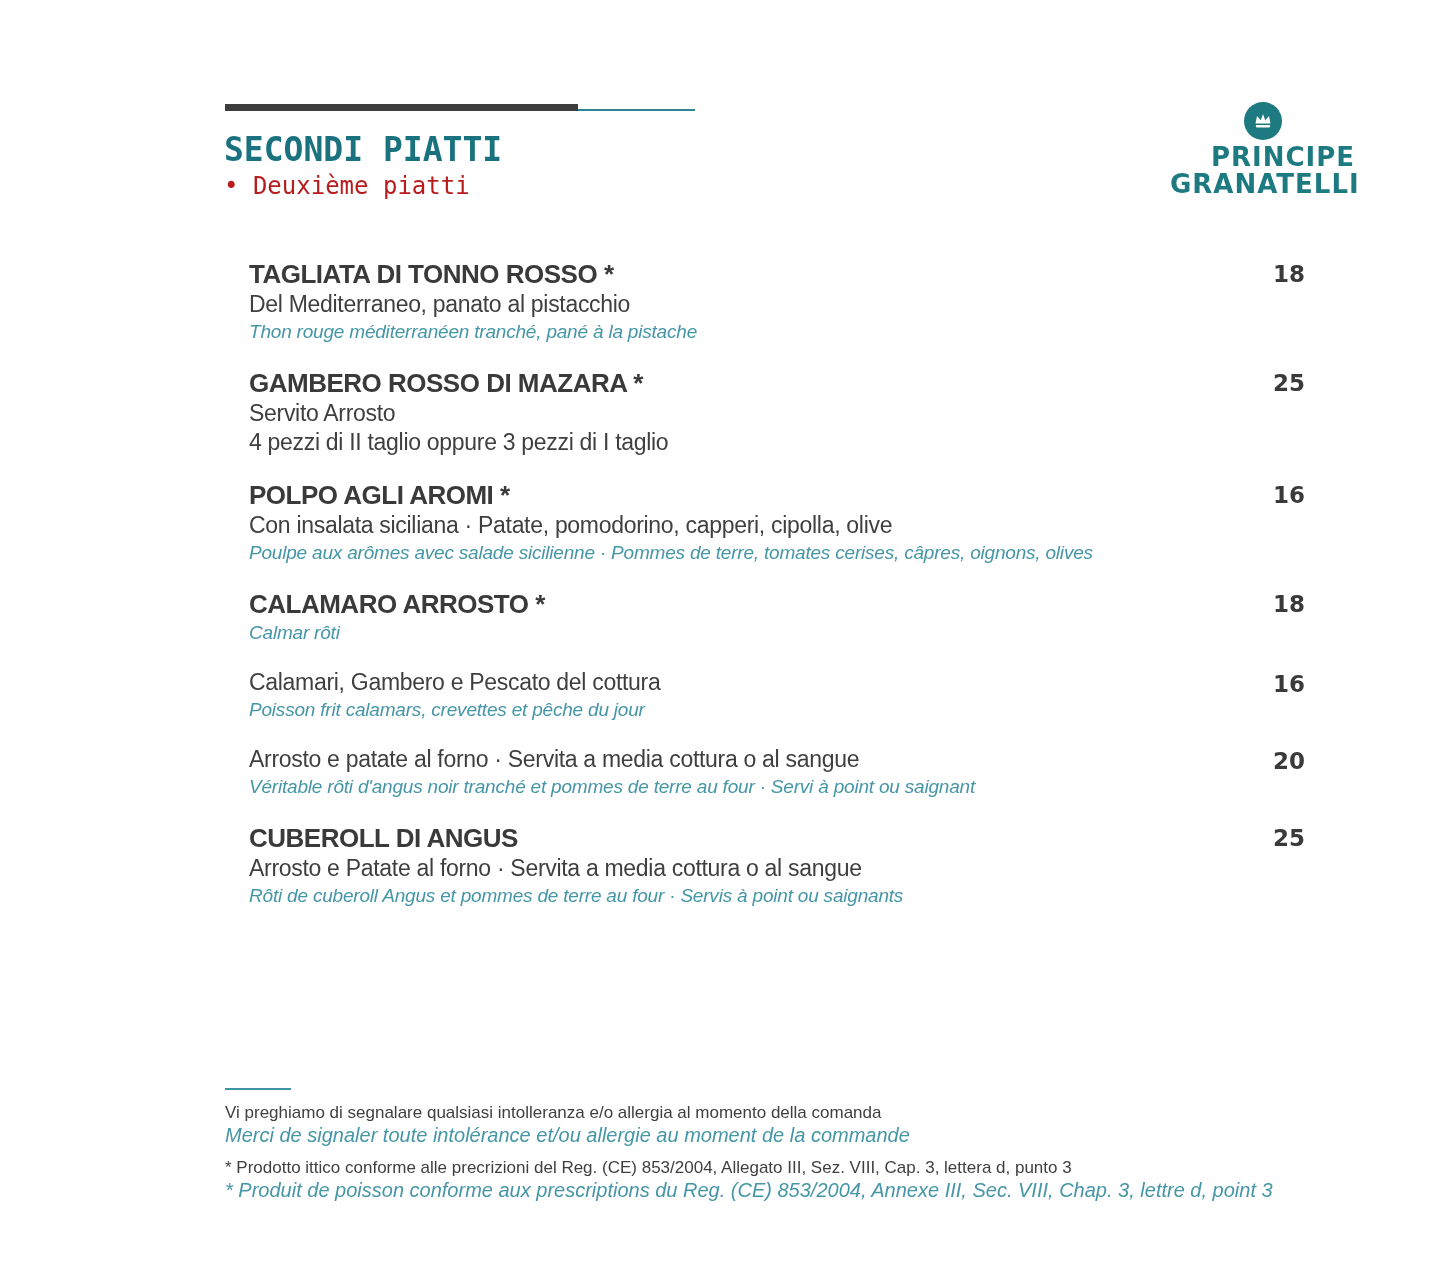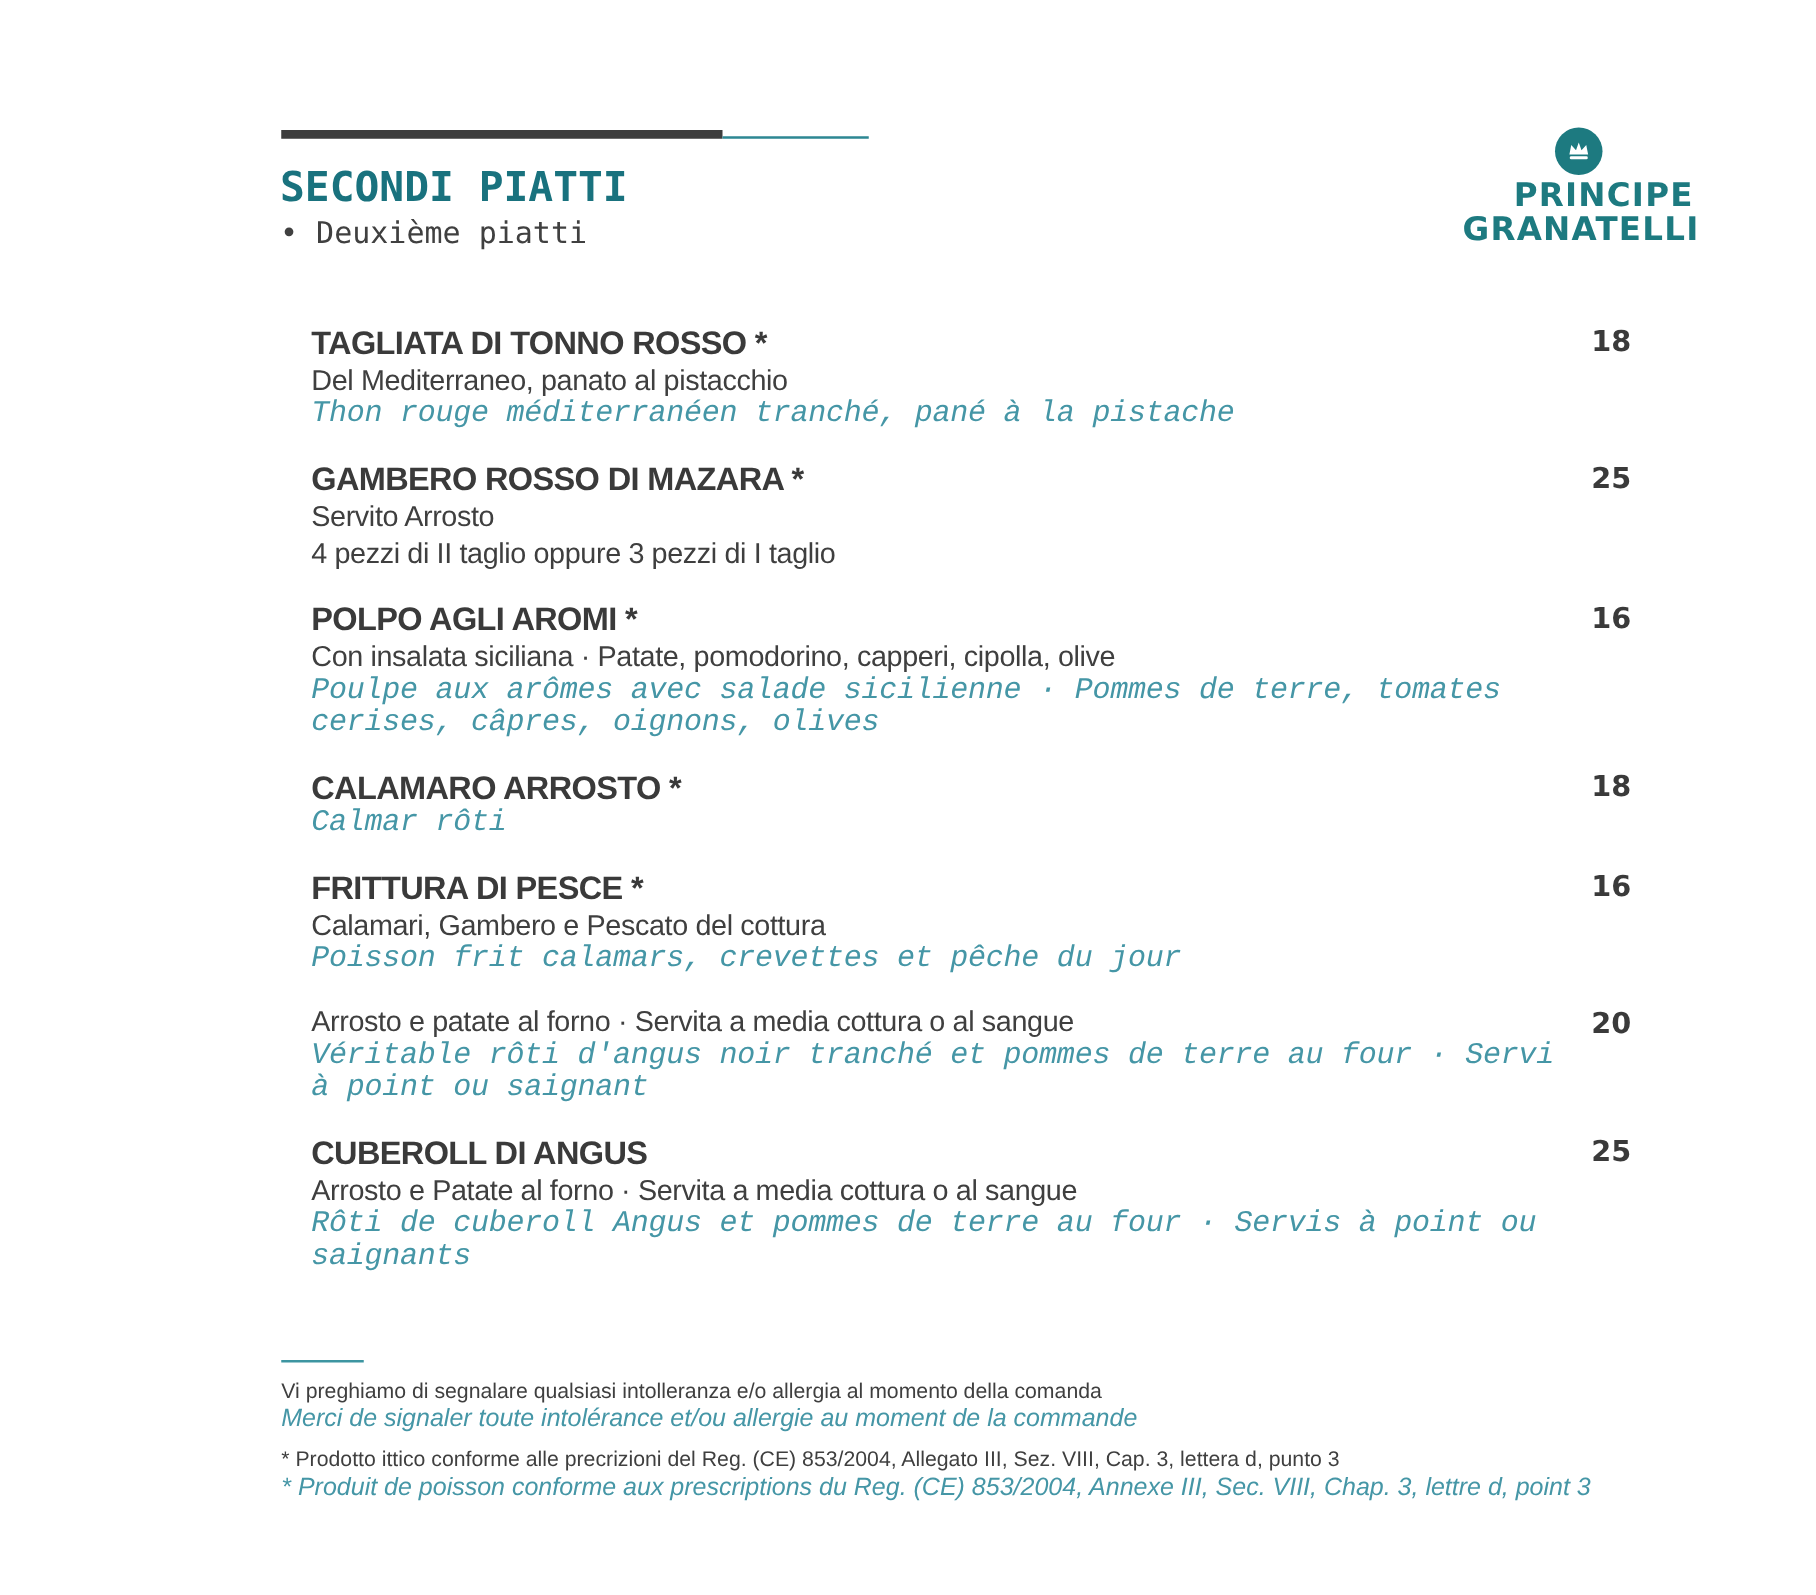--- a/index.html
+++ b/index.html
@@ -21,21 +21,21 @@
   .page-title {
     position:absolute; left:224px; top:130px;
     font-family:"DejaVu Sans Mono", monospace;
     font-weight:bold; font-size:33px; letter-spacing:0px;
     color:#19727e;
   }
   .page-subtitle {
     position:absolute; left:224px; top:172px;
     font-family:"DejaVu Sans Mono", monospace;
     font-weight:normal; font-size:24px; letter-spacing:0px;
-    color:#404040;
+    color:#b91c1c;
   }
 
   
   .logo { position:absolute; left:1170px; top:102px; width:185px; text-align:right; }
   .logo-circle {
     width:38px; height:38px; border-radius:50%;
     background:#1d7a80; margin:0 auto 4px auto;
     display:flex; align-items:center; justify-content:center;
   }
   .logo-circle svg { display:block; }
@@ -49,22 +49,22 @@
   .menu { position:absolute; left:225px; top:258px; width:1080px; }
   .menu-item { display:flex; justify-content:space-between; align-items:flex-start;
                margin-bottom:22px;margin-left:24px; }
   .item-text { flex:1 1 auto; }
   .item-name {
     font-size:26px; line-height:32px; font-weight:bold;
     letter-spacing:-0.5px; color:#3a3a3a;
   }
   .item-desc { font-size:23px; line-height:29px; color:#3f3f3f; letter-spacing:-0.3px; }
   .item-fr {
-    font-size:24px; line-height:26px; font-style:italic;
-    color:#4596a6; letter-spacing:-0.2px;font-family:Liberation Mono, monospace;
+    font-size:19px; line-height:26px; font-style:italic;
+    color:#4596a6; letter-spacing:-0.2px;
   }
   .item-price {
     flex:0 0 auto; width:60px; text-align:right;
     font-family:"DejaVu Sans", sans-serif;
     font-size:23px; line-height:32px; font-weight:bold; color:#3a3a3a;
   }
 
   
   .footer { position:absolute; left:225px; top:1088px; width:1080px; }
   .footer-rule { width:66px; height:2px; background:#3d95a1; margin-bottom:12px; }
@@ -129,21 +129,20 @@
     <div class="item-text">
       <div class="item-name">CALAMARO ARROSTO *</div>
 
       <div class="item-fr">Calmar rôti</div>
     </div>
     <div class="item-price">18</div>
   </div>
 
   <div class="menu-item">
     <div class="item-text">
-      <div class="item-name">FRITTURA DI PESCE *</div>
 
       <div class="item-desc">Calamari, Gambero e Pescato del cottura</div>
         <div class="item-fr">Poisson frit calamars, crevettes et pêche du jour</div>
     </div>
     <div class="item-price">16</div>
   </div>
 
   <div class="menu-item">
     <div class="item-text">
 

